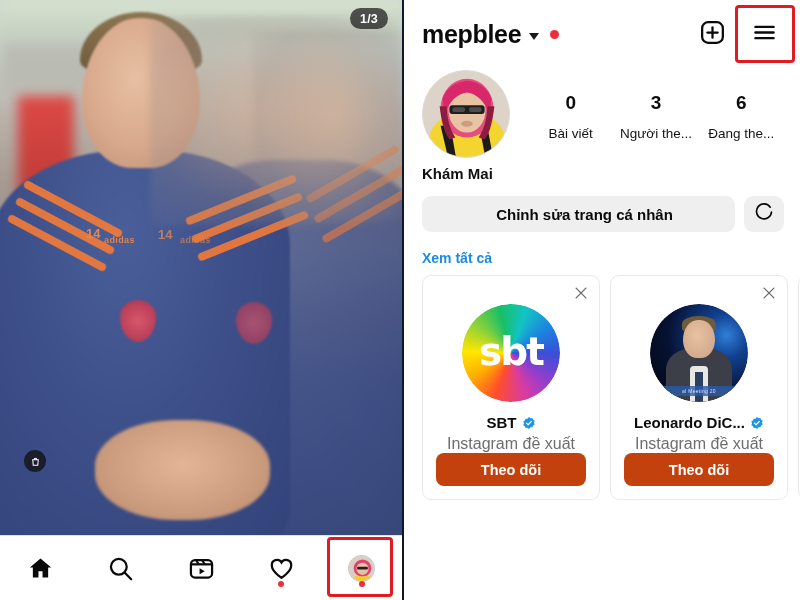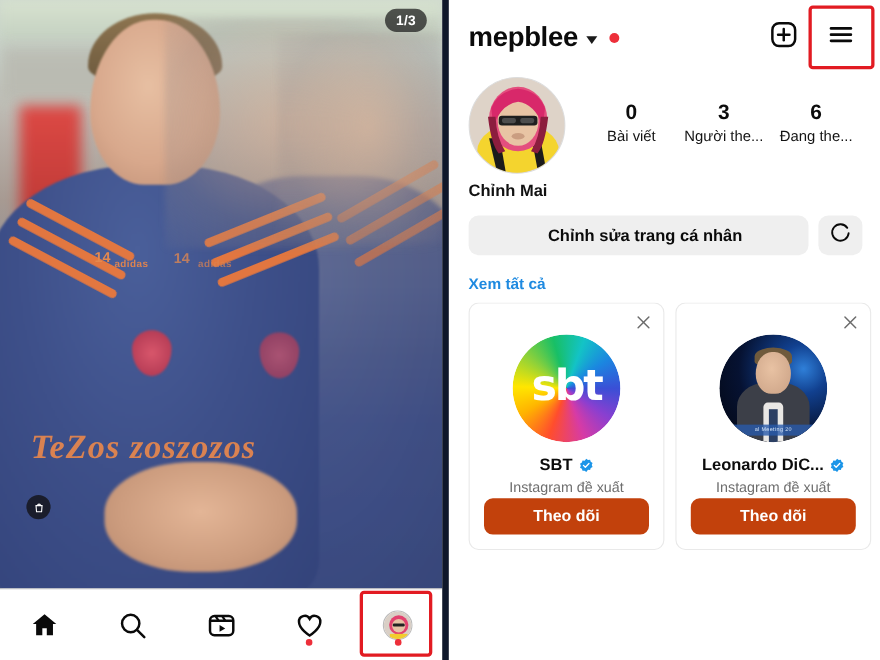--- a/index.html
+++ b/index.html
@@ -150,21 +150,21 @@
   .hl-box {
     position:absolute; border:3px solid #e21b22; border-radius:4px;
     pointer-events:none; z-index:30;
   }
   #hl-nav-profile { left:327px; bottom:3px; width:66px; height:60px; }
 
   
   .right-panel {
     width:398px; height:600px; position:relative;
     background:#fff; overflow:hidden; flex:0 0 398px;
-    border-left:6px solid #0f172a;
+    border-left:2px solid #0f172a;
   }
   .ig-header {
     height:68px; display:flex; align-items:center;
     padding:0 14px 0 18px; gap:8px;
   }
   .ig-header .uname {
     font-size:25px; font-weight:700; color:#0b0b0b; letter-spacing:-.3px;
   }
   .ig-header .chev-d {
     width:0; height:0; border-left:5.5px solid transparent;
@@ -189,21 +189,21 @@
     width:88px; height:88px; border-radius:50%; overflow:hidden;
     border:1px solid #dcdcdc; position:relative; background:#ded5cc;
   }
   .pf-name {
     margin-top:7px; font-size:15px; font-weight:700; color:#111;
     white-space:nowrap;
   }
   .stats { flex:1; display:flex; padding-top:22px; }
   .stat { flex:1; text-align:center; }
   .stat .num { font-size:19px; font-weight:700; color:#0c0c0c; line-height:1.15; }
-  .stat .lbl { font-size:13.5px; color:#131313; margin-top:2px; white-space:nowrap; }
+  .stat .lbl { font-size:13.5px; color:#131313; margin-top:12px; white-space:nowrap; }
 
   .actions {
     display:flex; gap:9px; padding:14px 16px 0 18px; align-items:stretch;
   }
   .btn-edit {
     flex:1; height:36px; background:#efefef; border-radius:9px;
     display:flex; align-items:center; justify-content:center;
     font-size:15px; font-weight:700; color:#0a0a0a;padding-left:12px;
   }
   .btn-sq {
@@ -235,21 +235,21 @@
   .card .x svg { width:18px; height:18px; display:block; }
   .card .avatar {
     width:98px; height:98px; border-radius:50%; overflow:hidden; position:relative;
   }
   .card .nm {
     margin-top:12px; display:flex; align-items:center; gap:5px;
     font-size:15px; font-weight:700; color:#0c0c0c; max-width:160px;
   }
   .card .nm span.txt { white-space:nowrap; overflow:hidden; text-overflow:ellipsis; }
   .verified { width:14px; height:14px; flex:0 0 14px; }
-  .card .sub { margin-top:4px; font-size:13px; color:#6e6e6e; }
+  .card .sub { margin-top:4px; font-size:16px; color:#6e6e6e; }
   .card .follow {
     position:absolute; left:13px; right:13px; bottom:13px; height:33px;
     background:#c2410c; border-radius:8px; color:#fff;
     font-size:14.5px; font-weight:700;
     display:flex; align-items:center; justify-content:center;
   }
 
   
   .sbt-logo {
     width:100%; height:100%; border-radius:50%;
@@ -338,21 +338,20 @@
 
     <div class="crest"></div>
     <div class="crest c2"></div>
 
     <div class="num" style="left:86px; top:207px;">14</div>
     <div class="num" style="left:158px; top:208px; opacity:.75;">14</div>
     <div class="adidas" style="left:72px; top:235px;">adidas</div>
     <div class="adidas" style="left:148px; top:235px; opacity:.7;">adidas</div>
 
     <div class="hands"></div>
-    <div class="sponsor">TeZos zoszozos</div>
   </div>
 
   <div class="carousel-badge">1/3</div>
 
   <div class="shop-dot">
     <svg viewBox="0 0 24 24" fill="#fff" aria-hidden="true">
       <path d="M6 8h12l-1 12H7L6 8zm3 0a3 3 0 016 0" fill="none" stroke="#fff" stroke-width="2.2"></path>
     </svg>
   </div>
 
@@ -454,21 +453,21 @@
           <ellipse cx="45" cy="40" rx="19" ry="23" fill="#e8c4a4"></ellipse>
           <path d="M20 28 Q26 12 45 10 Q64 12 70 28 L68 44 Q60 24 45 22 Q30 24 22 44 Z" fill="#d8286a"></path>
           <path d="M17 36 q3 26 10 34 l6-2 q-8-12-9-32z" fill="#8c1d3e"></path>
           <path d="M73 36 q-3 26-10 34 l-6-2 q8-12 9-32z" fill="#8c1d3e"></path>
           <rect x="27" y="35" width="36" height="9" rx="3" fill="#1f1f1f"></rect>
           <rect x="30" y="37" width="13" height="5" rx="2" fill="#4d4d4d"></rect>
           <rect x="47" y="37" width="13" height="5" rx="2" fill="#4d4d4d"></rect>
           <ellipse cx="45" cy="54" rx="6" ry="3" fill="#b5836a" opacity=".6"></ellipse>
         </svg>
       </div>
-      <div class="pf-name">Chỉnh Mai</div>
+      <div class="pf-name">Khám Mai</div>
     </div>
 
     <div class="stats">
       <div class="stat">
         <div class="num">0</div>
         <div class="lbl">Bài viết</div>
       </div>
       <div class="stat">
         <div class="num">3</div>
         <div class="lbl">Người the...</div>

